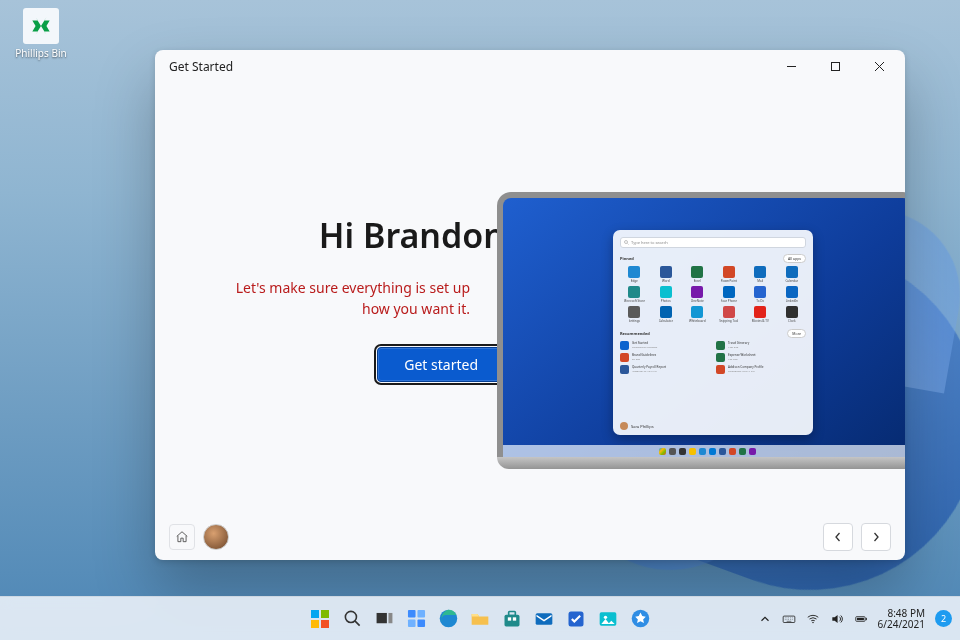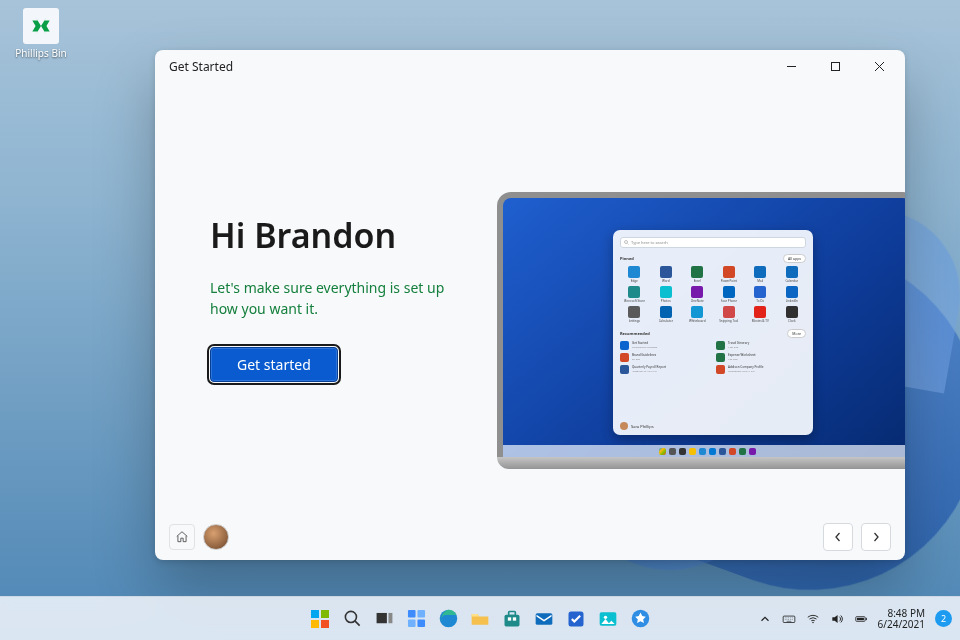--- a/index.html
+++ b/index.html
@@ -27,23 +27,23 @@
   .window {
     position: absolute; left: 155px; top: 50px; width: 750px; height: 510px;
     background: #f8f9fb; border-radius: 8px; overflow: hidden;
     box-shadow: 0 30px 60px rgba(0,0,0,.25), 0 2px 6px rgba(0,0,0,.15);
   }
   .titlebar { height: 32px; display: flex; align-items: center; padding: 0 4px 0 14px; font-size: 12px; color: #222; }
   .titlebar .spacer { flex: 1; }
   .winbtn { width: 44px; height: 30px; display:flex;align-items:center;justify-content:center;color:#222;}
   .winbtn svg{width:11px;height:11px;}
   .content { display: flex; height: 430px; }
-  .left { width: 350px; padding: 0 0 0 55px; display: flex; flex-direction: column; justify-content: center; }
+  .left { width: 350px; padding: 0 0 0 55px; display: flex; flex-direction: column; justify-content: center; text-align: right; }
   .left h1 { font-size: 34px; font-weight: 600; color: #1a1a1a; margin-bottom: 20px; }
-  .left p { font-size: 14px; color: #15803d; line-height: 1.45; max-width: 260px; margin-bottom: 28px; }
+  .left p { font-size: 14px; color: #b91c1c; line-height: 1.45; max-width: 260px; margin-bottom: 28px; }
   .primary-btn {
     display:inline-block; padding: 7px 26px; background:#0a5bcf; color:#fff; font-size:14px;
     border:1px solid #063f93; border-radius:4px; box-shadow: inset 0 0 0 1px rgba(255,255,255,.15);
     outline:2px solid #1a1a1a; outline-offset:1px;
   }
   .right { flex:1; position:relative; }
   
   .laptop {
     position:absolute; right:-12px; bottom:20px; width:420px; height:300px;
   }

